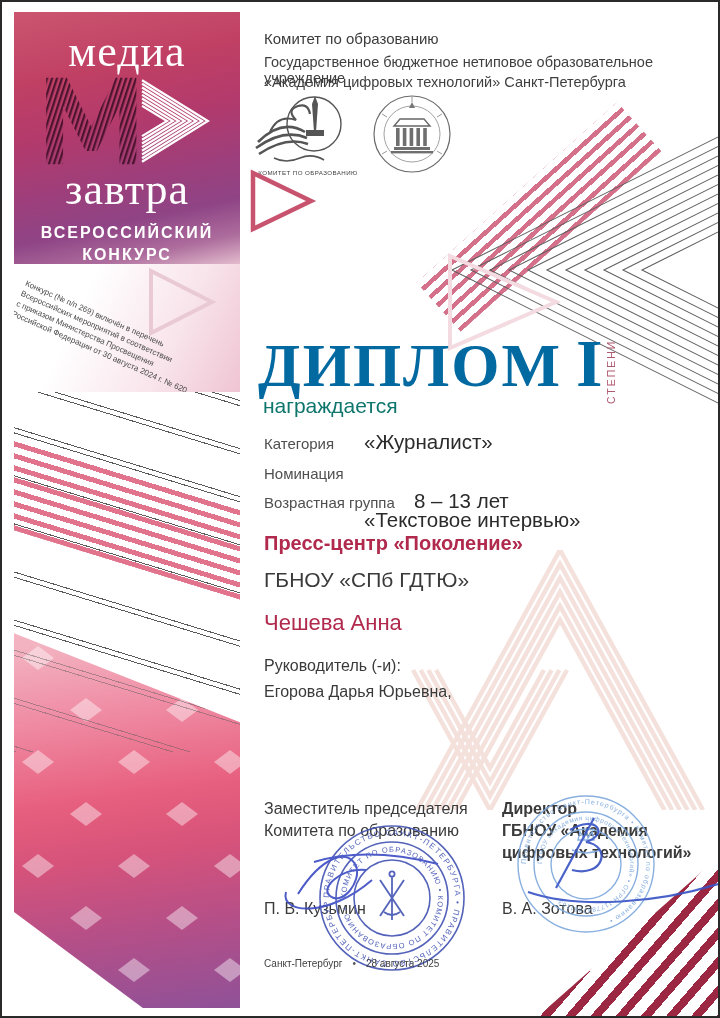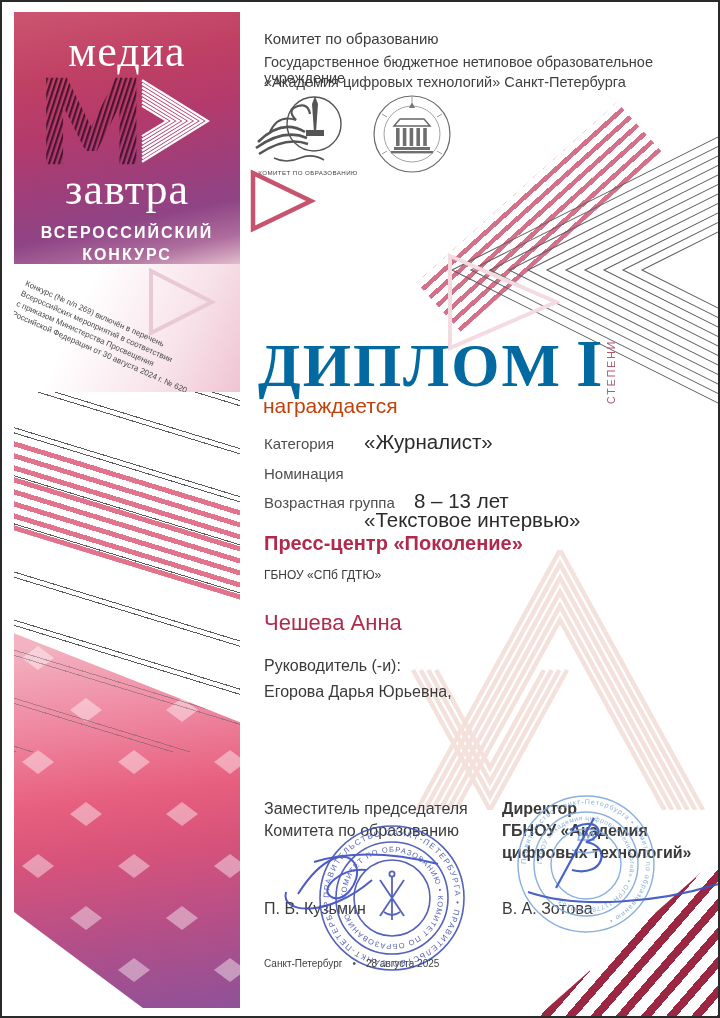--- a/index.html
+++ b/index.html
@@ -47,25 +47,25 @@
   .maroon-corner{left:528px;top:852px;width:192px;height:166px;
     clip-path:polygon(100% 0,100% 100%,2% 100%);
     background:repeating-linear-gradient(131deg,#9c2742 0 8px,transparent 8px 19px);}
 
   
   .dip-title{left:256px;top:322px;font-family:"Liberation Serif",serif;color:#0369a1;
     font-size:62px;letter-spacing:2px;font-weight:bold;}
   .dip-num{font-size:68px;margin-left:14px;}
   .dip-degree{left:603px;top:330px;height:72px;color:#b05a70;font-size:10.5px;letter-spacing:2px;
     writing-mode:vertical-rl;transform:rotate(180deg);}
-  .awarded{left:261px;top:392px;color:#c2410c;font-size:21px;font-weight:500;}
+  .awarded{left:261px;top:392px;color:#0f766e;font-size:21px;font-weight:500;}
   .f-label{left:262px;font-size:15px;color:#4f4f4f;}
   .f-value{font-size:20.5px;color:#2b2b2b;}
   .press{left:262px;top:530px;font-size:20px;font-weight:600;color:#b12a4d;}
-  .inst{left:262px;top:566px;font-size:12px;color:#3a3a3a;}
+  .inst{left:262px;top:566px;font-size:21px;color:#3a3a3a;}
   .winner{left:262px;top:608px;font-size:22px;font-weight:500;color:#b12a4d;}
   .sup{left:262px;font-size:16px;color:#3a3a3a;}
 
   .sig-title{font-size:16px;color:#3a3a3a;line-height:22px;}
   .sig-name{font-size:16px;color:#3a3a3a;}
   .footer-line{left:262px;top:956px;font-size:10px;color:#3f3f3f;}
   .footer-line .dot{color:#555;margin:0 10px;}
 
   .stamp{opacity:.92;}
   svg{display:block;}

